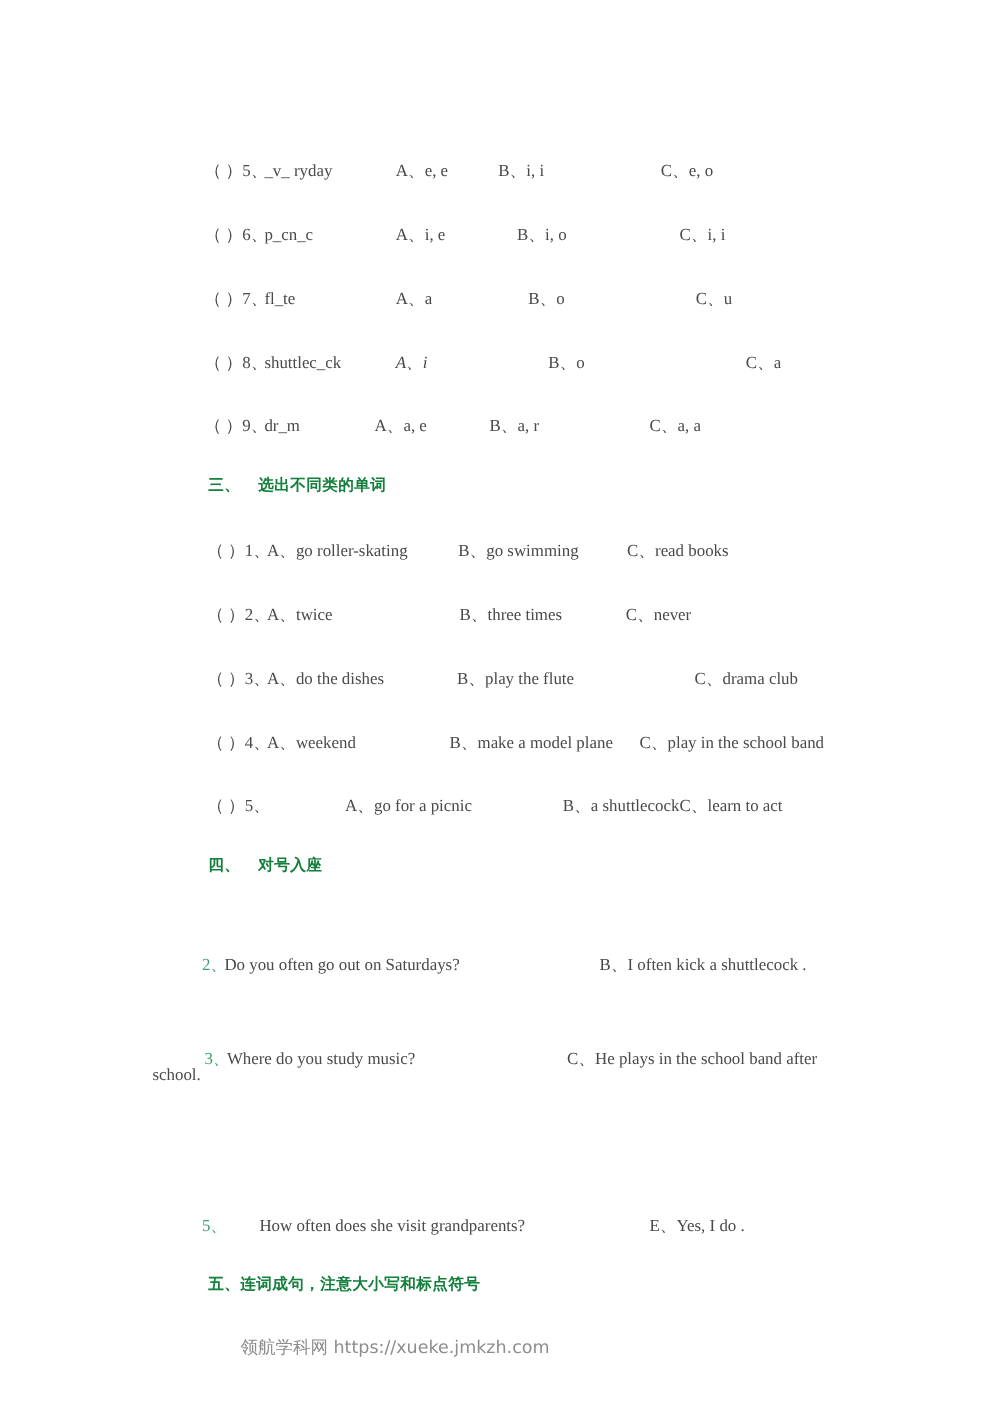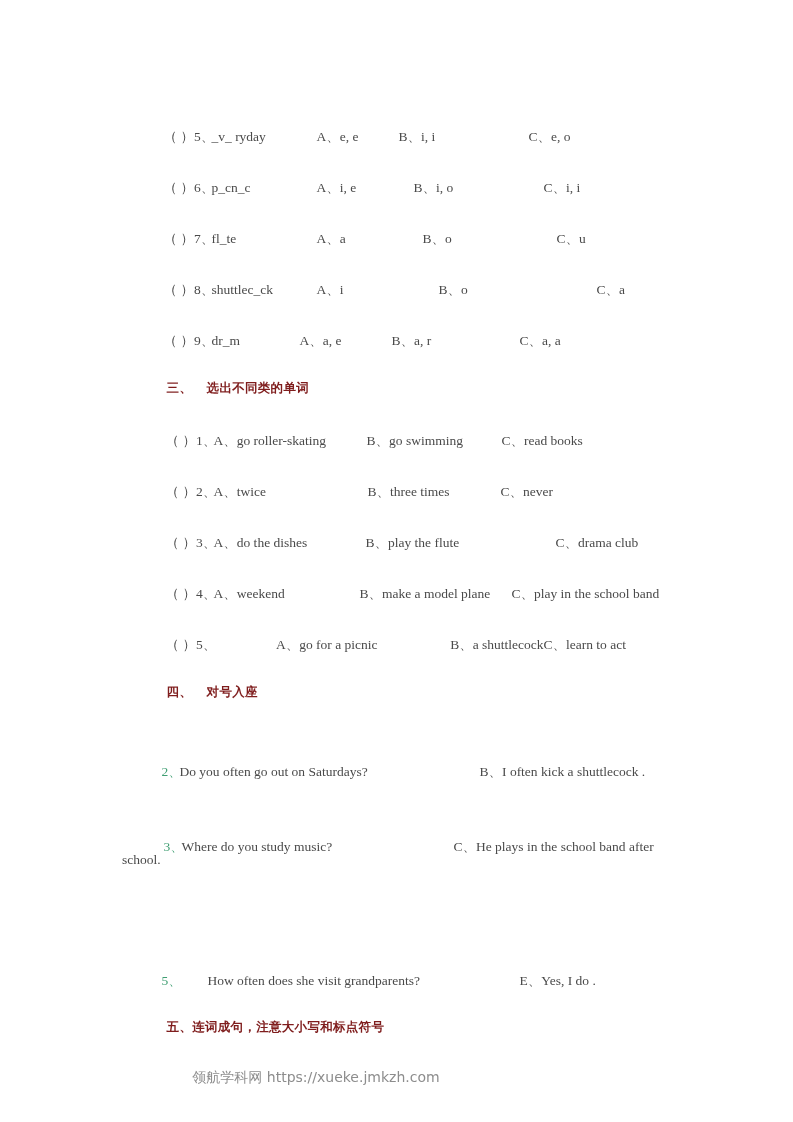--- a/index.html
+++ b/index.html
@@ -21,21 +21,21 @@
     height: 1122px;
   }
 
   
   .heading {
     position: absolute;
     white-space: pre;
     font-family: "DejaVu Sans", "Liberation Sans", sans-serif;
     font-size: 12.5px;
     font-weight: bold;
-    color: #7f1d1d;
+    color: #15803d;
     letter-spacing: 0.3px;
   }
 
   
   .qrow {
     position: absolute;
     white-space: pre;
     font-size: 13.5px;
     line-height: 18px;
     color: #4a4a4a;
@@ -80,21 +80,21 @@
 
   <div class="qrow" style="left:150px; top:161px;">
     <span class="cell" style="width:48px;">（ ）6、</span><span class="cell" style="width:105px;">p_cn_c</span><span class="cell" style="width:97px;">A、i, e</span><span class="cell" style="width:130px;">B、i, o</span><span class="cell">C、i, i</span>
   </div>
 
   <div class="qrow" style="left:150px; top:212px;">
     <span class="cell" style="width:48px;">（ ）7、</span><span class="cell" style="width:105px;">fl_te</span><span class="cell" style="width:106px;">A、a</span><span class="cell" style="width:134px;">B、o</span><span class="cell">C、u</span>
   </div>
 
   <div class="qrow" style="left:150px; top:263px;">
-    <span class="cell" style="width:48px;">（ ）8、</span><span class="cell" style="width:105px;">shuttlec_ck</span><span class="cell" style="width:122px;">A、i</span><span class="cell" style="width:158px;">B、o</span><span class="cell">C、a</span>
+    <span class="cell" style="width:48px;">（ ）8、</span><span class="cell" style="width:105px;">shuttlec_ck</span><span class="cell" style="width:122px;font-style:italic;">A、i</span><span class="cell" style="width:158px;">B、o</span><span class="cell">C、a</span>
   </div>
 
   <div class="qrow" style="left:150px; top:314px;">
     <span class="cell" style="width:48px;">（ ）9、</span><span class="cell" style="width:88px;">dr_m</span><span class="cell" style="width:92px;">A、a, e</span><span class="cell" style="width:128px;">B、a, r</span><span class="cell">C、a, a</span>
   </div>
 
   <div class="heading" style="left:148px; top:365px;">
     <span class="cell" style="width:40px;">三、</span><span class="cell">选出不同类的单词</span>
   </div>
 

